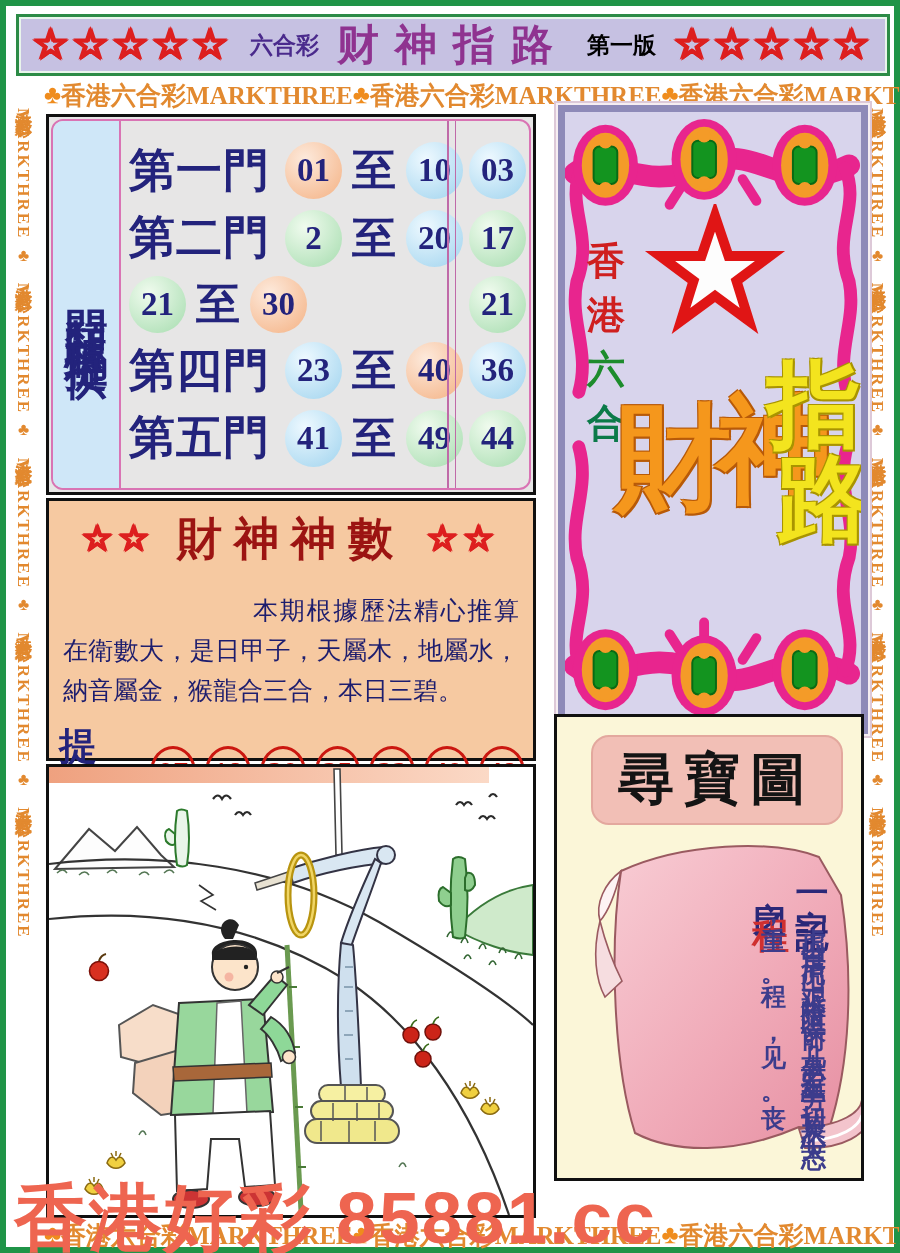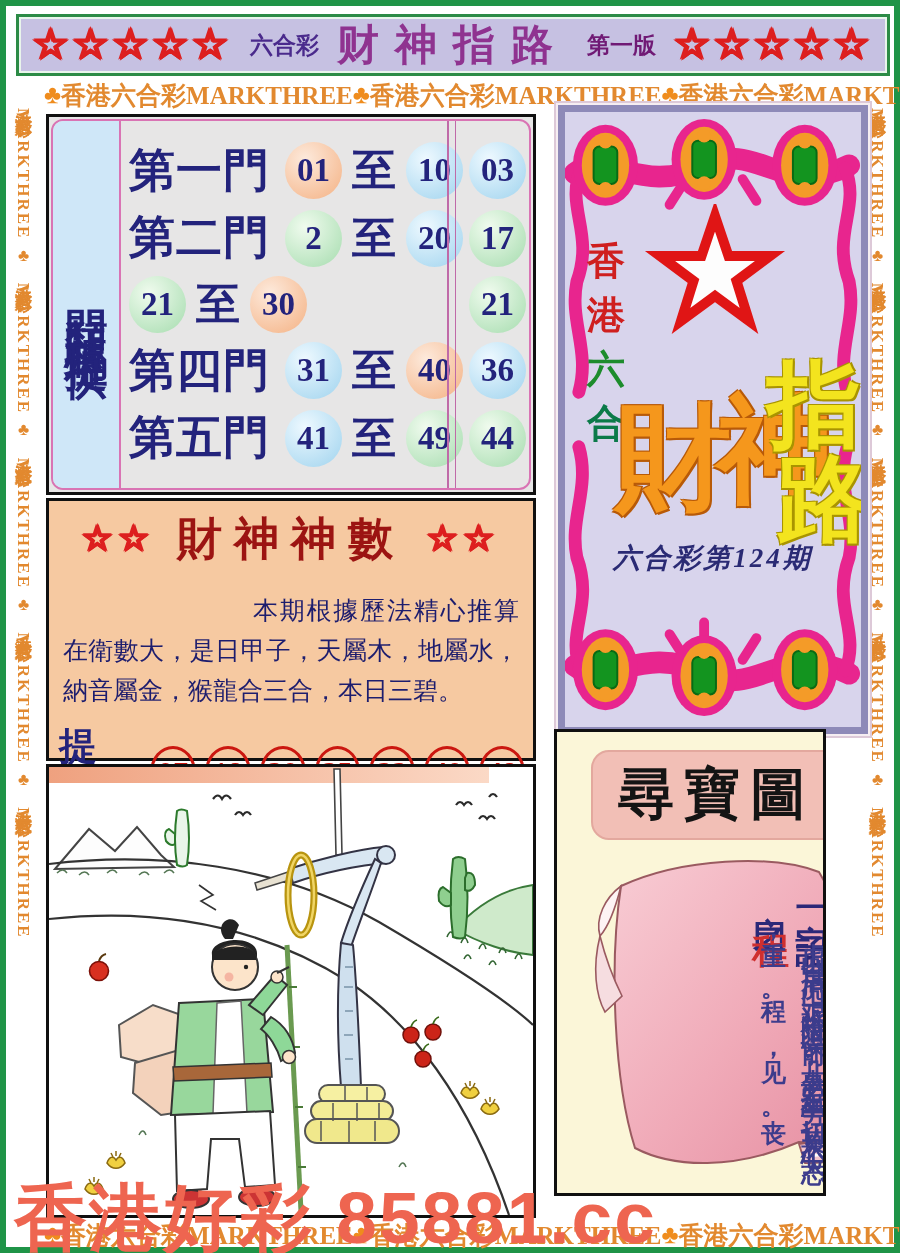--- a/index.html
+++ b/index.html
@@ -15,21 +15,21 @@
   .side-strip.right{right:0;}
 
   
   .header{position:absolute;left:10px;top:8px;width:874px;height:62px;background:#c6c1e2;
       border:3px solid #2c8b46;box-shadow:inset 0 0 0 2px #e9f5ec;display:flex;align-items:center;
       justify-content:center;gap:18px;box-sizing:border-box;}
   .star-row{color:#dd1f1f;font-size:40px;font-weight:bold;letter-spacing:4px;line-height:1;
       text-shadow:1.4px 0 #dd1f1f,-1.4px 0 #dd1f1f,0 1.4px #dd1f1f,0 -1.4px #dd1f1f;}
   .hdr-brand{color:#4a2a8c;font-size:23px;font-weight:bold;}
   .hdr-title{color:#8f3390;font-size:42px;font-weight:bold;letter-spacing:16px;}
-  .hdr-edition{color:#701a75;font-size:23px;font-weight:bold;}
+  .hdr-edition{color:#000000;font-size:23px;font-weight:bold;}
 
   
   .border-row{position:absolute;left:38px;width:824px;height:32px;display:flex;align-items:center;
       justify-content:space-between;color:#e2892f;font-weight:bold;font-size:25px;white-space:nowrap;}
   .border-row.top{top:73px;}
   .border-row.bottom{top:1213px;}
   .clover{color:#ef8c1d;font-size:26px;}
 
   
   .table-panel{position:absolute;left:40px;top:108px;width:490px;height:381px;border:3px solid #101010;
@@ -86,21 +86,21 @@
   .bigch.orange{color:#f5971c;text-shadow:2px 2px 0 #b85a08,-1px -1px 0 #b85a08,2px -1px 0 #b85a08,-1px 2px 0 #b85a08;}
   .bigch.yellow{color:#f3e41e;text-shadow:2px 2px 0 #a99400,-1px -1px 0 #a99400,2px -1px 0 #a99400,-1px 2px 0 #a99400;}
   .bigch.c1{left:50px;top:288px;font-size:116px;}
   .bigch.c2{left:152px;top:280px;font-size:116px;}
   .bigch.c3{left:202px;top:246px;font-size:94px;}
   .bigch.c4{left:212px;top:340px;font-size:94px;}
   .poster-issue{position:absolute;left:0;top:428px;width:100%;text-align:center;color:#2a2a74;
       font-size:27px;font-weight:bold;font-style:italic;letter-spacing:3px;}
 
   
-  .treasure-panel{position:absolute;left:548px;top:723px;width:272px;height:467px;border:3px solid #101010;
+  .treasure-panel{position:absolute;left:548px;top:708px;width:310px;height:467px;border:3px solid #101010;
       background:#fbf6d8;box-sizing:border-box;overflow:hidden;}
   .tr-header{position:absolute;left:34px;top:18px;width:248px;height:86px;background:#f2bfb6;
       border:2px solid #e3a89e;border-radius:18px;display:flex;align-items:center;justify-content:center;}
   .tr-title{color:#141414;font-size:56px;font-weight:bold;letter-spacing:10px;}
   .tr-scroll-svg{position:absolute;left:0;top:112px;}
   .scroll-text{position:absolute;left:60px;top:158px;width:216px;height:268px;writing-mode:vertical-rl;
       text-orientation:upright;display:flex;}
   .scroll-headline{color:#2b2878;font-size:33px;font-weight:bold;letter-spacing:8px;margin-left:16px;line-height:42px;}
   .key-char{color:#cf2f2f;font-size:37px;}
   .verse-col{color:#3c3c8c;font-size:25px;font-weight:bold;letter-spacing:8px;line-height:40px;}
@@ -156,21 +156,21 @@
           <span class="ball result" data-color="green">17</span>
         </div>
         <div class="gate-row">
           <span class="ball" data-color="green">21</span>
           <span class="zhi">至</span>
           <span class="ball" data-color="orange">30</span>
           <span class="ball result" data-color="green">21</span>
         </div>
         <div class="gate-row">
           <span class="gate-label">第四門</span>
-          <span class="ball" data-color="blue">31</span>
+          <span class="ball" data-color="blue">23</span>
           <span class="zhi">至</span>
           <span class="ball" data-color="orange">40</span>
           <span class="ball result" data-color="blue">36</span>
         </div>
         <div class="gate-row">
           <span class="gate-label">第五門</span>
           <span class="ball" data-color="blue">41</span>
           <span class="zhi">至</span>
           <span class="ball" data-color="green">49</span>
           <span class="ball result" data-color="green">44</span>
@@ -375,21 +375,20 @@
         <span>港</span>
         <span>六</span>
         <span>合</span>
       </div>
 
       <span class="bigch orange c1">財</span>
       <span class="bigch orange c2">神</span>
       <span class="bigch yellow c3">指</span>
       <span class="bigch yellow c4">路</span>
 
-      <div class="poster-issue">六合彩第124期</div>
     </div>
   </div>
 
   <div class="treasure-panel">
     <div class="tr-header">
       <span class="tr-title">尋寶圖</span>
     </div>
     <svg class="tr-scroll-svg" width="318" height="350" viewBox="0 0 318 350">
       <defs>
         <linearGradient id="pg" x1="0" y1="0" x2="1" y2="1">

